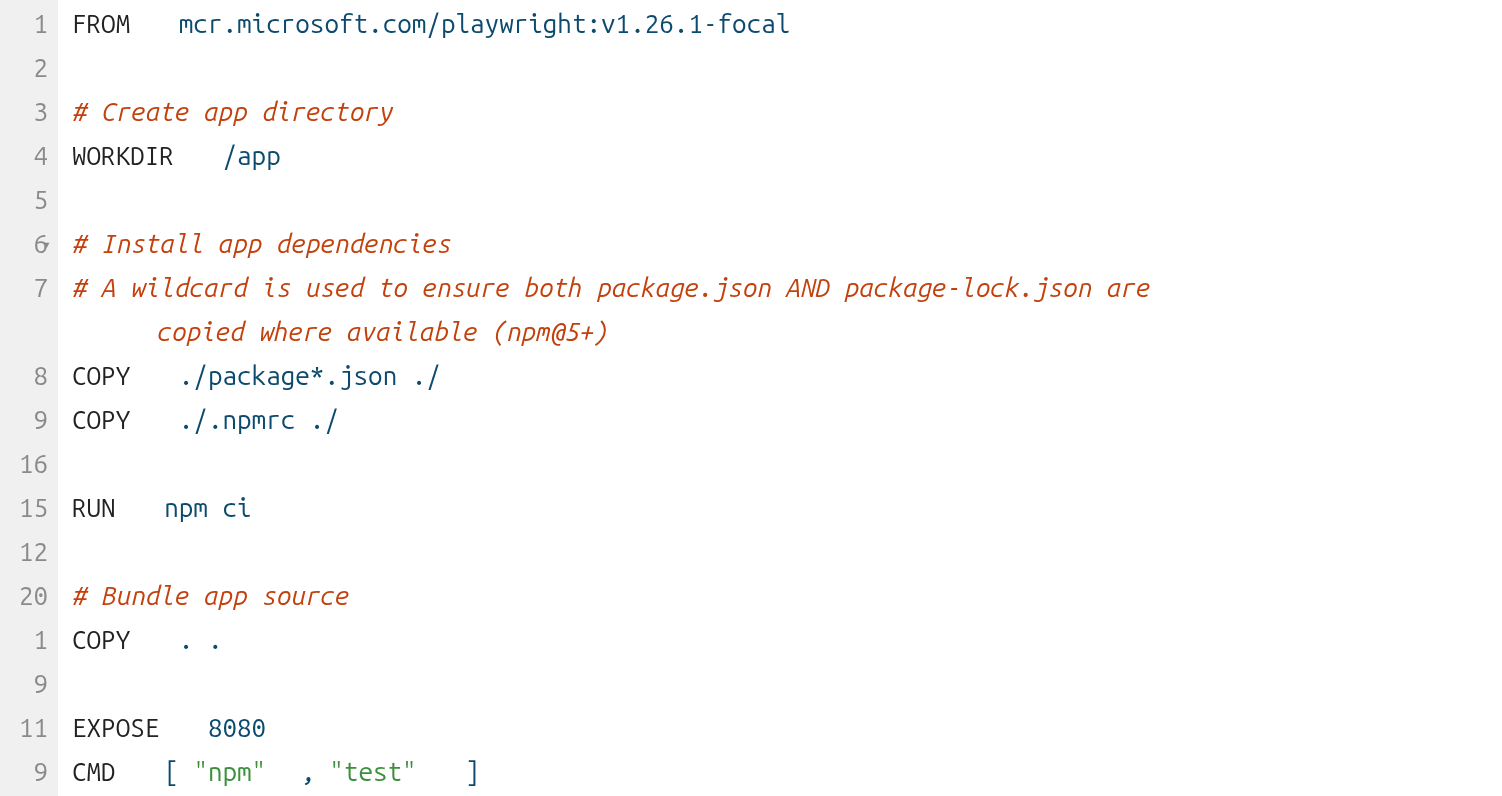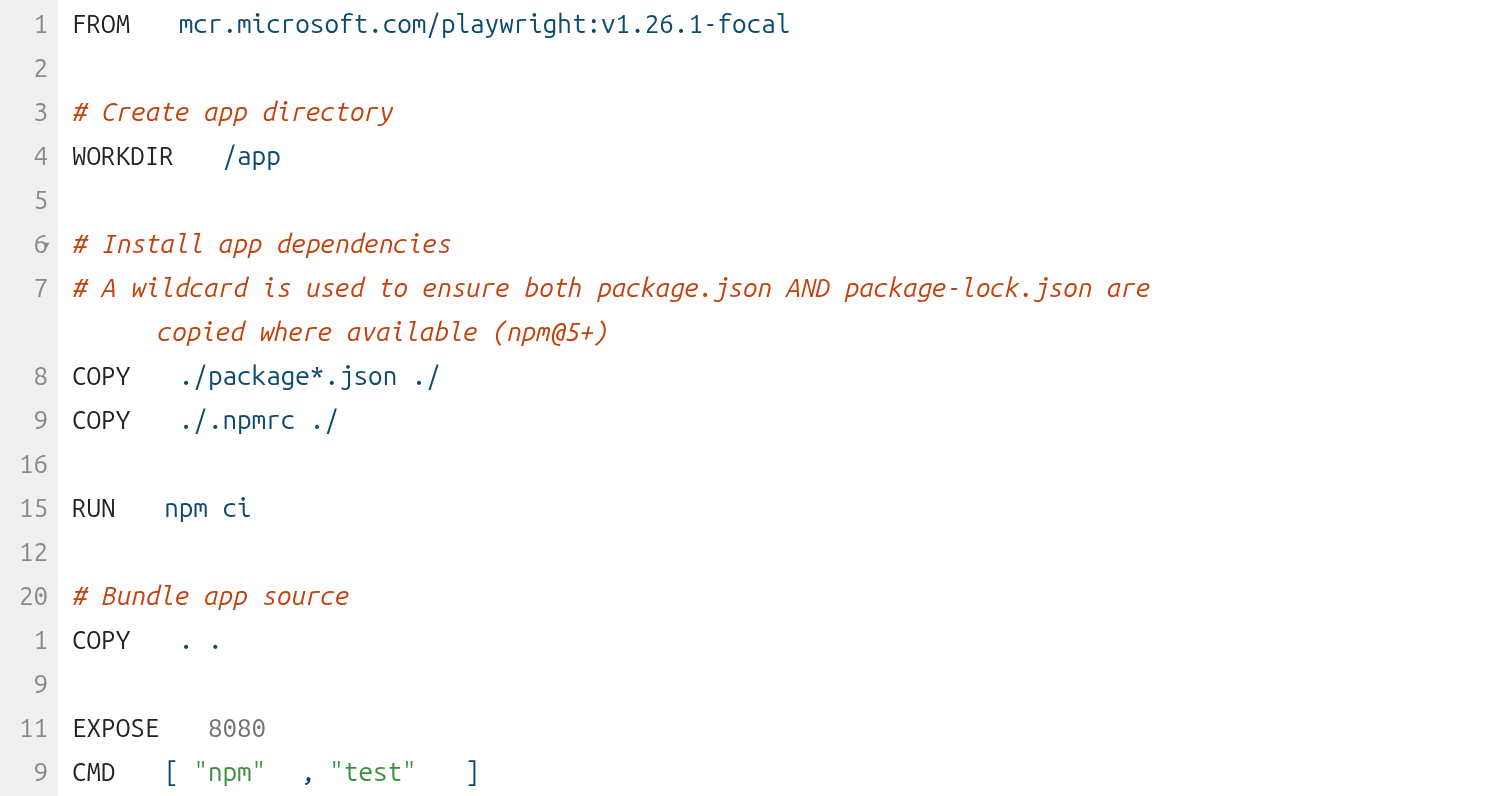--- a/index.html
+++ b/index.html
@@ -52,21 +52,21 @@
   .code-line {
     height: 44px;
     white-space: pre-wrap;
     word-break: break-word;
   }
   .wrapped-continuation {
     padding-left: 70px;
   }
   .tok-comment { color: #c2410c; font-style: italic; }
   .tok-plain { color: #0c4a6e; padding-left: 34px; }
-  .tok-number { color: #737373; }
+  .tok-number { color: #0c4a6e; }
   .tok-string { color: #3c8f3c; }
   .tok-keyword { color: #222222; }
 </style>
 </head>
 <body>
 
 <div class="editor">
   <div class="gutter">
       <div class="ln">1</div>
       <div class="ln">2</div>

